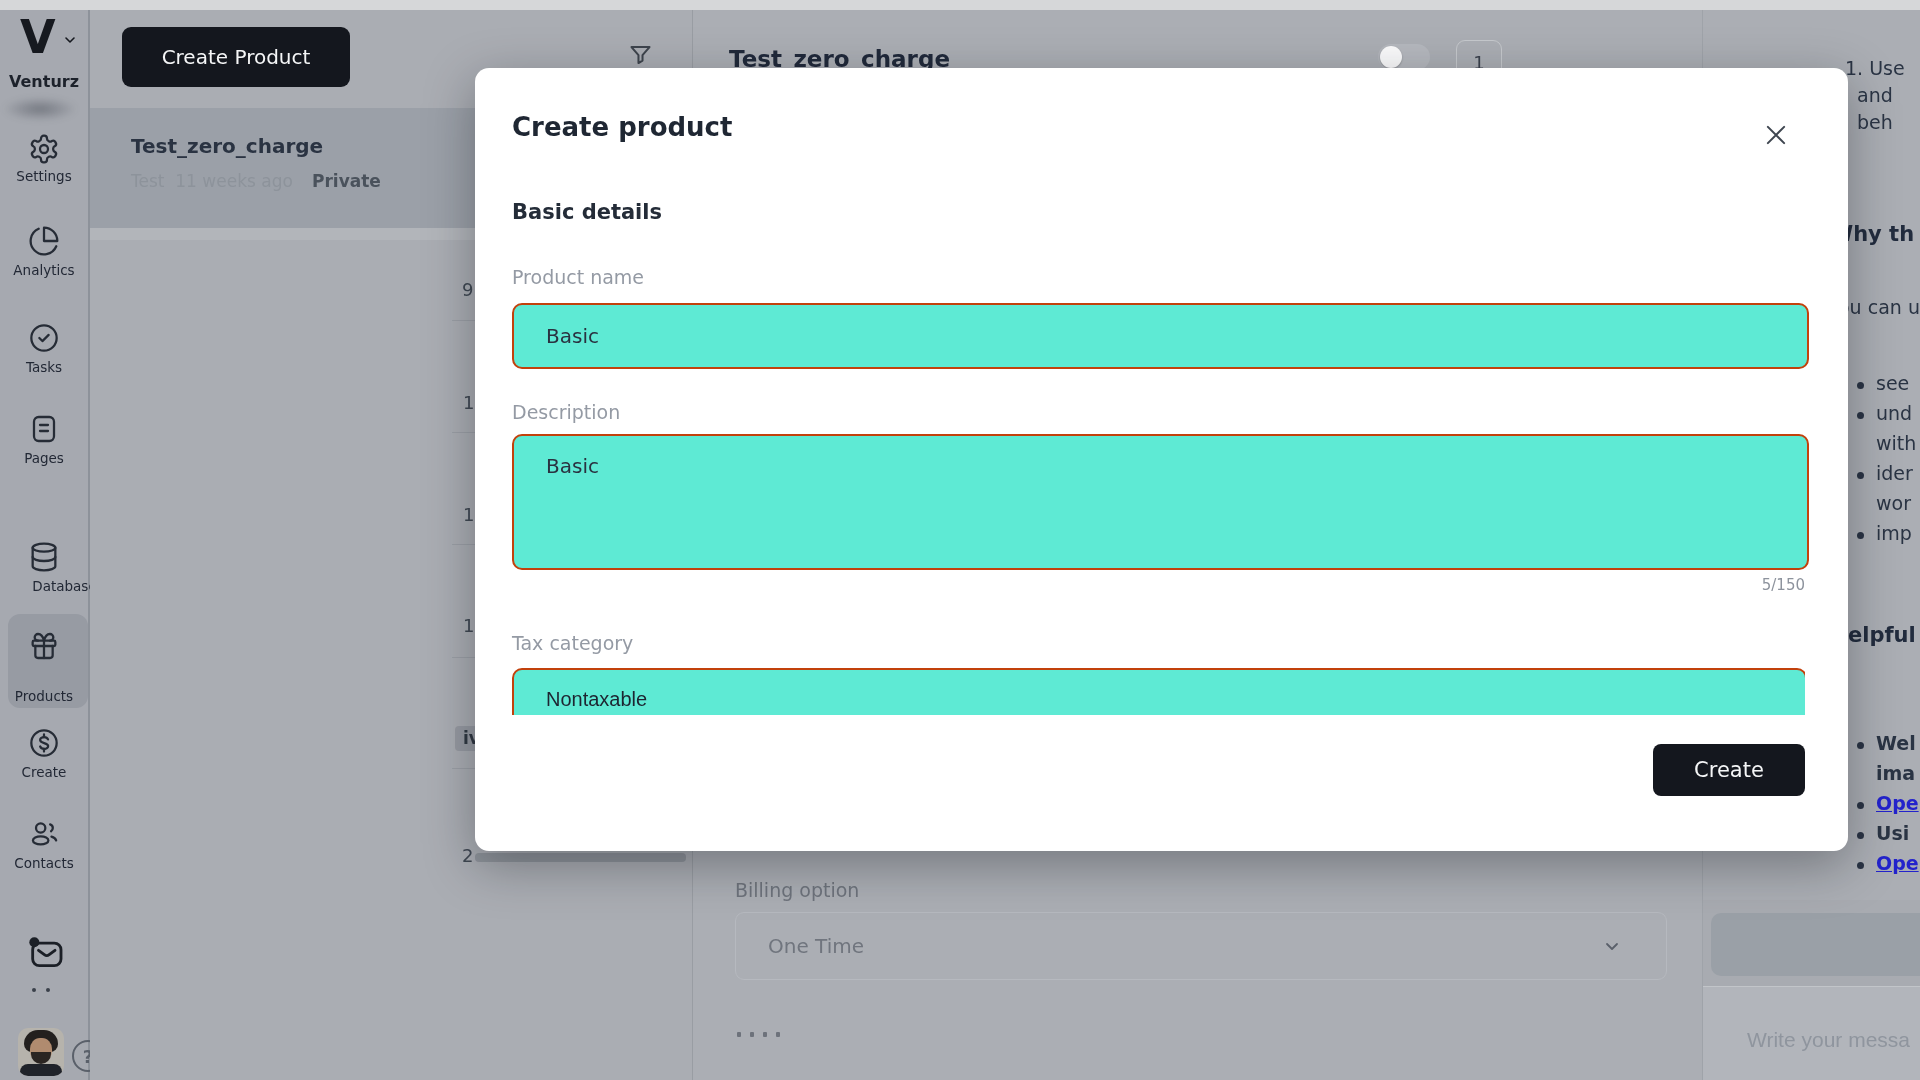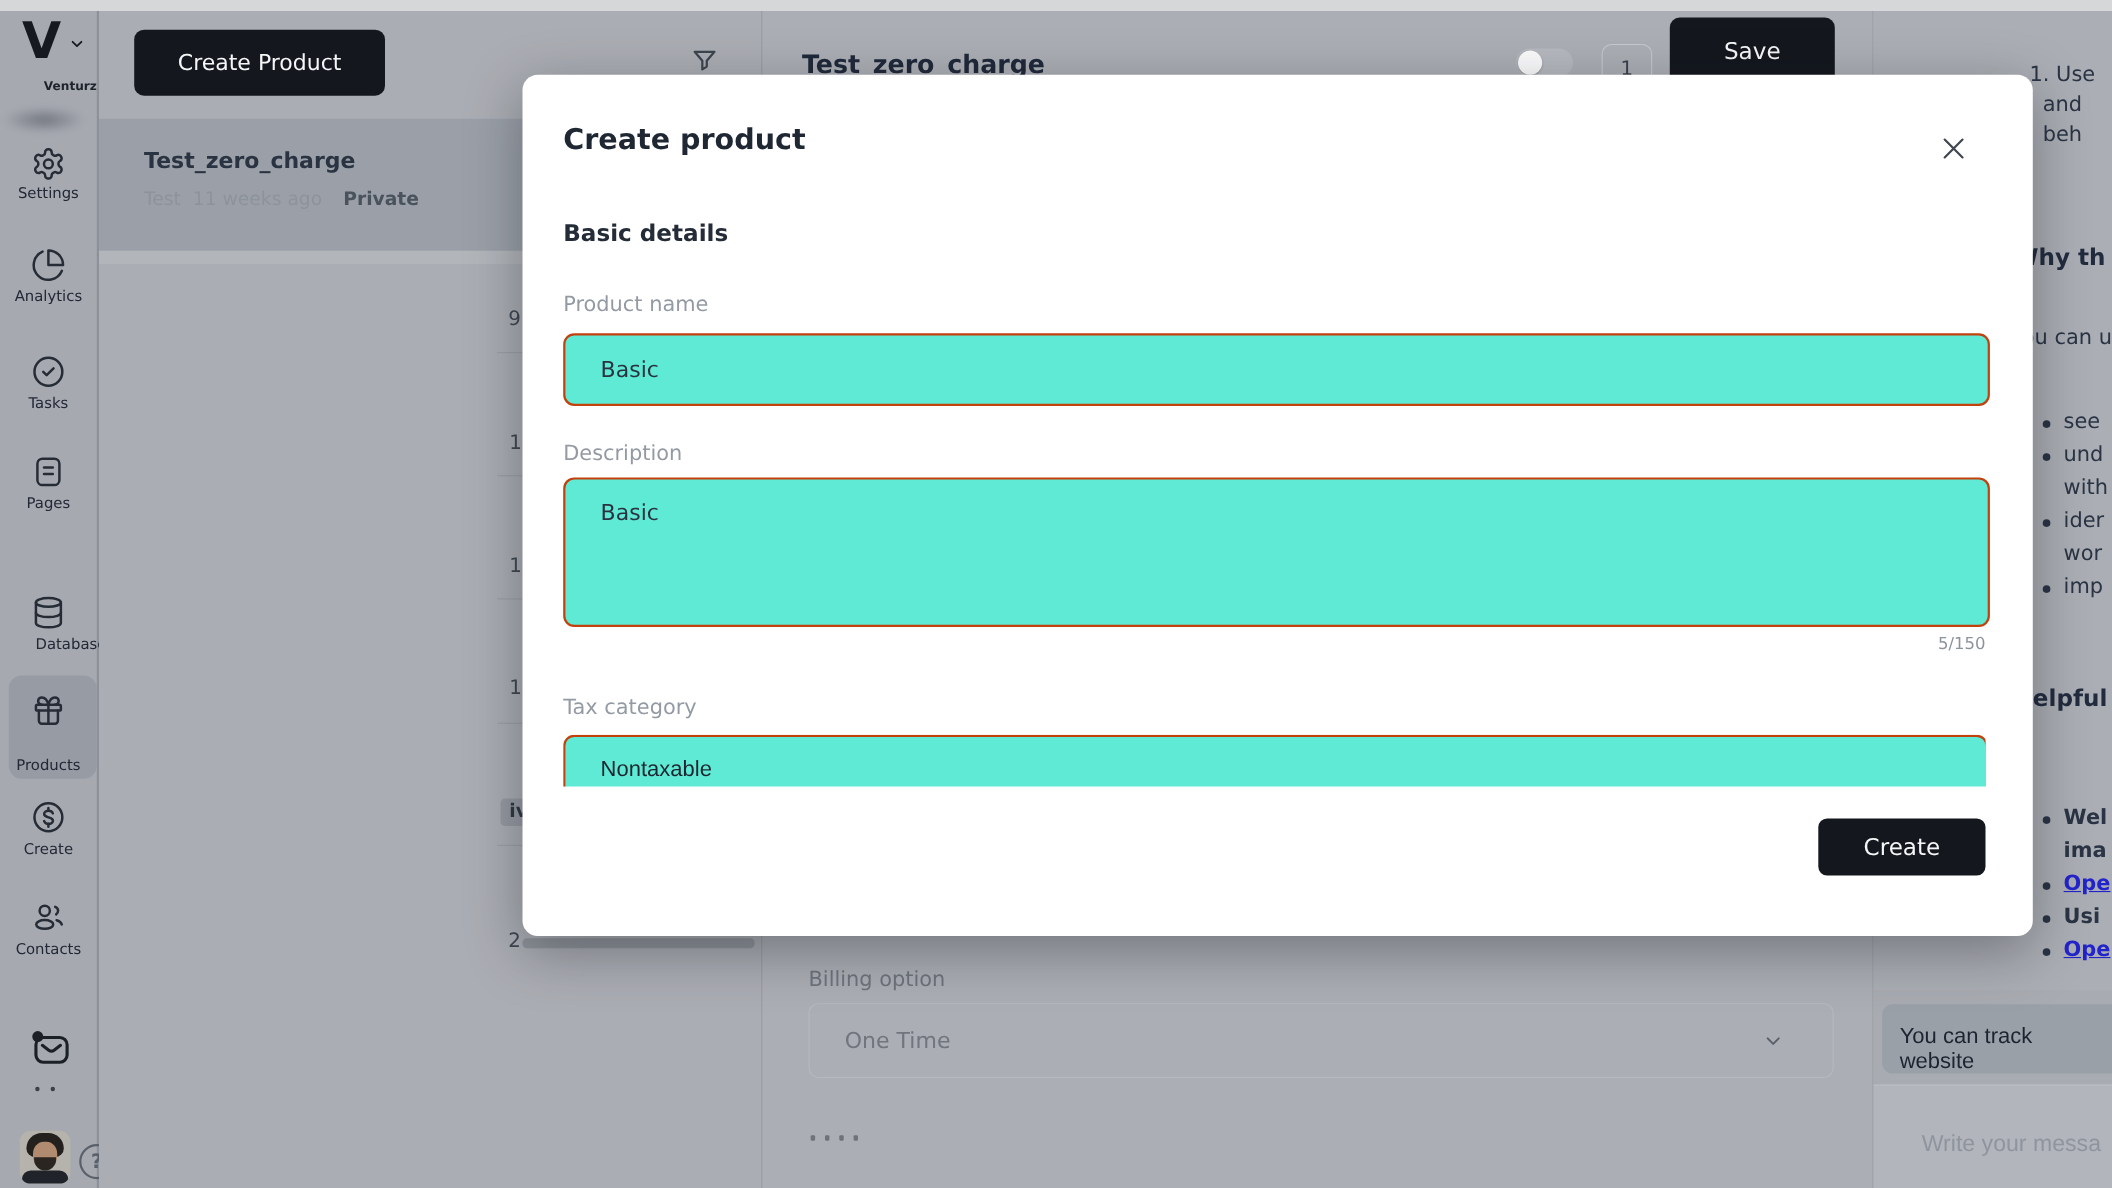--- a/index.html
+++ b/index.html
@@ -10,21 +10,21 @@
   .arial{font-family:"Liberation Sans",sans-serif;}
   
   .topstrip{left:0;top:0;width:1920px;height:10px;background:#d6d7d9;}
   .sidebar{left:0;top:10px;width:88px;height:1070px;background:#a6a9b0;}
   .side-divider{left:88px;top:10px;width:2px;height:1070px;background:#8d929a;}
   .listpanel{left:90px;top:10px;width:602px;height:1070px;background:#aaadb3;}
   .vdiv1{left:692px;top:10px;width:1px;height:1070px;background:#999da3;z-index:1;}
   .vdiv2{left:1702px;top:10px;width:1px;height:1070px;background:#9fa3a9;z-index:1;}
   
   .brand-v{font-weight:bold;font-size:46px;color:#16191f;line-height:1;}
-  .brand-label{width:88px;text-align:right;font-size:11px;font-weight:600;color:#1d222b;}
+  .brand-label{width:88px;text-align:center;font-size:16px;font-weight:600;color:#1d222b;}
   .nav-label{left:0;width:88px;text-align:center;font-size:13.5px;font-weight:500;color:#222835;}
   .nav-icon{left:28px;width:32px;height:32px;color:#262c36;}
   .nav-active{left:8px;width:80px;height:94px;background:#979ba3;border-radius:12px;}
   .shadow-smudge{left:2px;top:97px;width:76px;height:24px;border-radius:50%;
     background:radial-gradient(ellipse at center,rgba(35,40,52,.38),rgba(35,40,52,0) 70%);filter:blur(3px);}
   .avatar{left:18px;top:1028px;width:46px;height:48px;border-radius:10px;overflow:hidden;background:#b6b3ac;}
   .avatar .hair{position:absolute;left:6px;top:2px;width:34px;height:22px;border-radius:14px 14px 8px 8px;background:#23201e;}
   .avatar .face{position:absolute;left:12px;top:10px;width:22px;height:24px;border-radius:45%;background:#b08b6f;}
   .avatar .beard{position:absolute;left:13px;top:24px;width:20px;height:12px;border-radius:0 0 10px 10px;background:#2b2522;}
   .avatar .shirt{position:absolute;left:2px;top:36px;width:42px;height:14px;border-radius:8px 8px 0 0;background:#20232a;}
@@ -228,21 +228,20 @@
   <div class="abs frag-chip">iv</div>
   <div class="abs frag-div" style="top:768px;"></div>
   <div class="abs frag" style="left:462px;top:845px;">2</div>
   <div class="abs hscrollbar"></div>
 
   <div class="abs detail-title">Test_zero_charge</div>
   <div class="abs toggle">
       <div class="knob"></div>
     </div>
   <div class="abs stepper">1</div>
-  <div class="abs btn-dark save-btn">Save</div>
 
   <div class="abs billing-label">Billing option</div>
   <div class="abs billing-select"></div>
   <div class="abs billing-value">One Time</div>
   <div class="abs billing-chevron">
     <svg viewBox="0 0 24 24" fill="none" stroke="currentColor" stroke-width="1.8" stroke-linecap="round" stroke-linejoin="round">
         <path d="m7 10 5 5 5-5"></path>
       </svg>
   </div>
   <div class="abs bottom-dots">
@@ -277,21 +276,20 @@
   <div class="abs hp hp-b" style="left:1876px;top:762px;">ima</div>
   <div class="abs dot" style="left:1857px;top:802px;"></div>
   <div class="abs hp hp-link" style="left:1876px;top:792px;">Ope</div>
   <div class="abs dot" style="left:1857px;top:832px;"></div>
   <div class="abs hp hp-b" style="left:1876px;top:822px;">Usi</div>
   <div class="abs dot" style="left:1857px;top:862px;"></div>
   <div class="abs hp hp-link" style="left:1876px;top:852px;">Ope</div>
 
   <div class="abs chat-top"></div>
   <div class="abs chat-bubble"></div>
-  <div class="abs chat-msg arial">You can track website</div>
   <div class="abs chat-div"></div>
   <div class="abs chat-input"></div>
   <div class="abs chat-ph arial">Write your messa</div>
 
   <div class="abs modal">
     <div class="abs m-title">Create product</div>
     <div class="abs m-close">
       <svg viewBox="0 0 24 24" fill="none" stroke="currentColor" stroke-width="1.6" stroke-linecap="round">
           <path d="M5.5 5.5l13 13M18.5 5.5l-13 13"></path>
         </svg>

